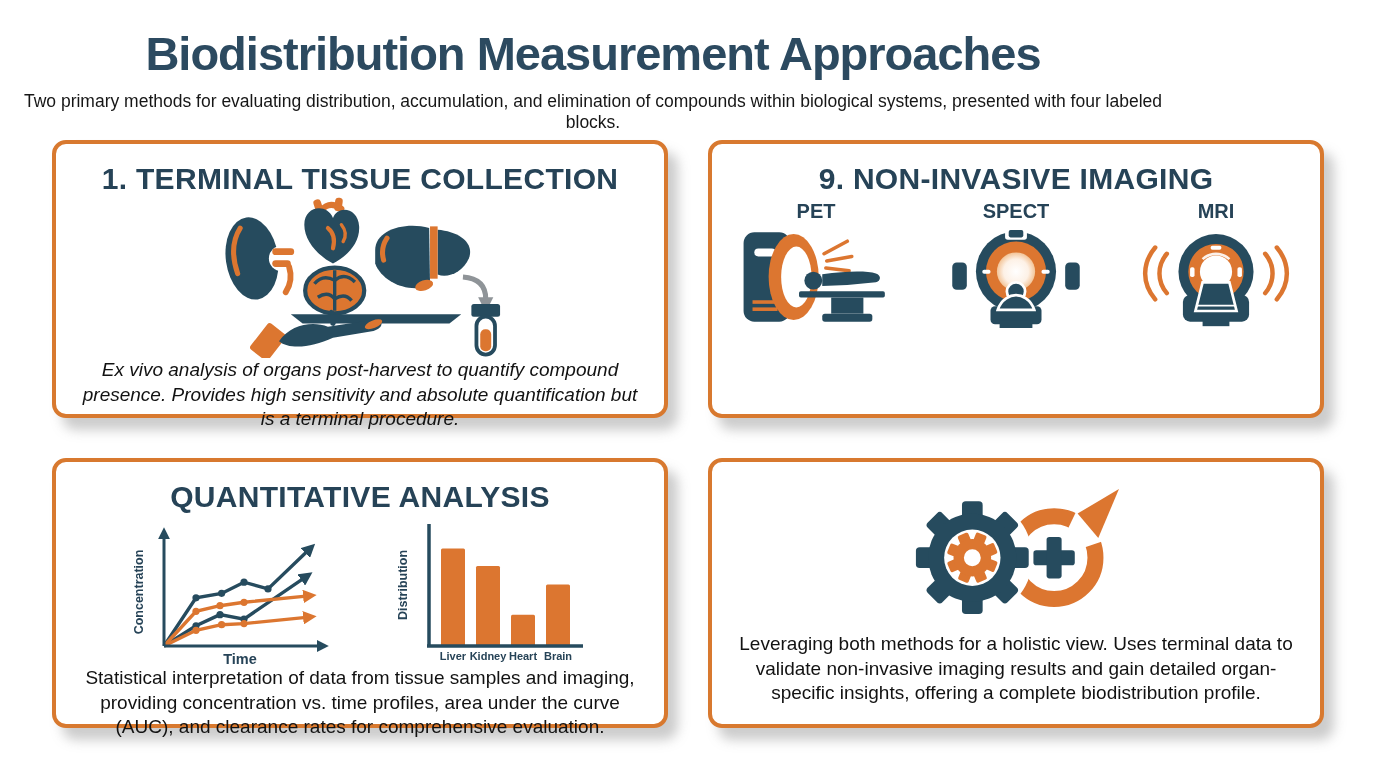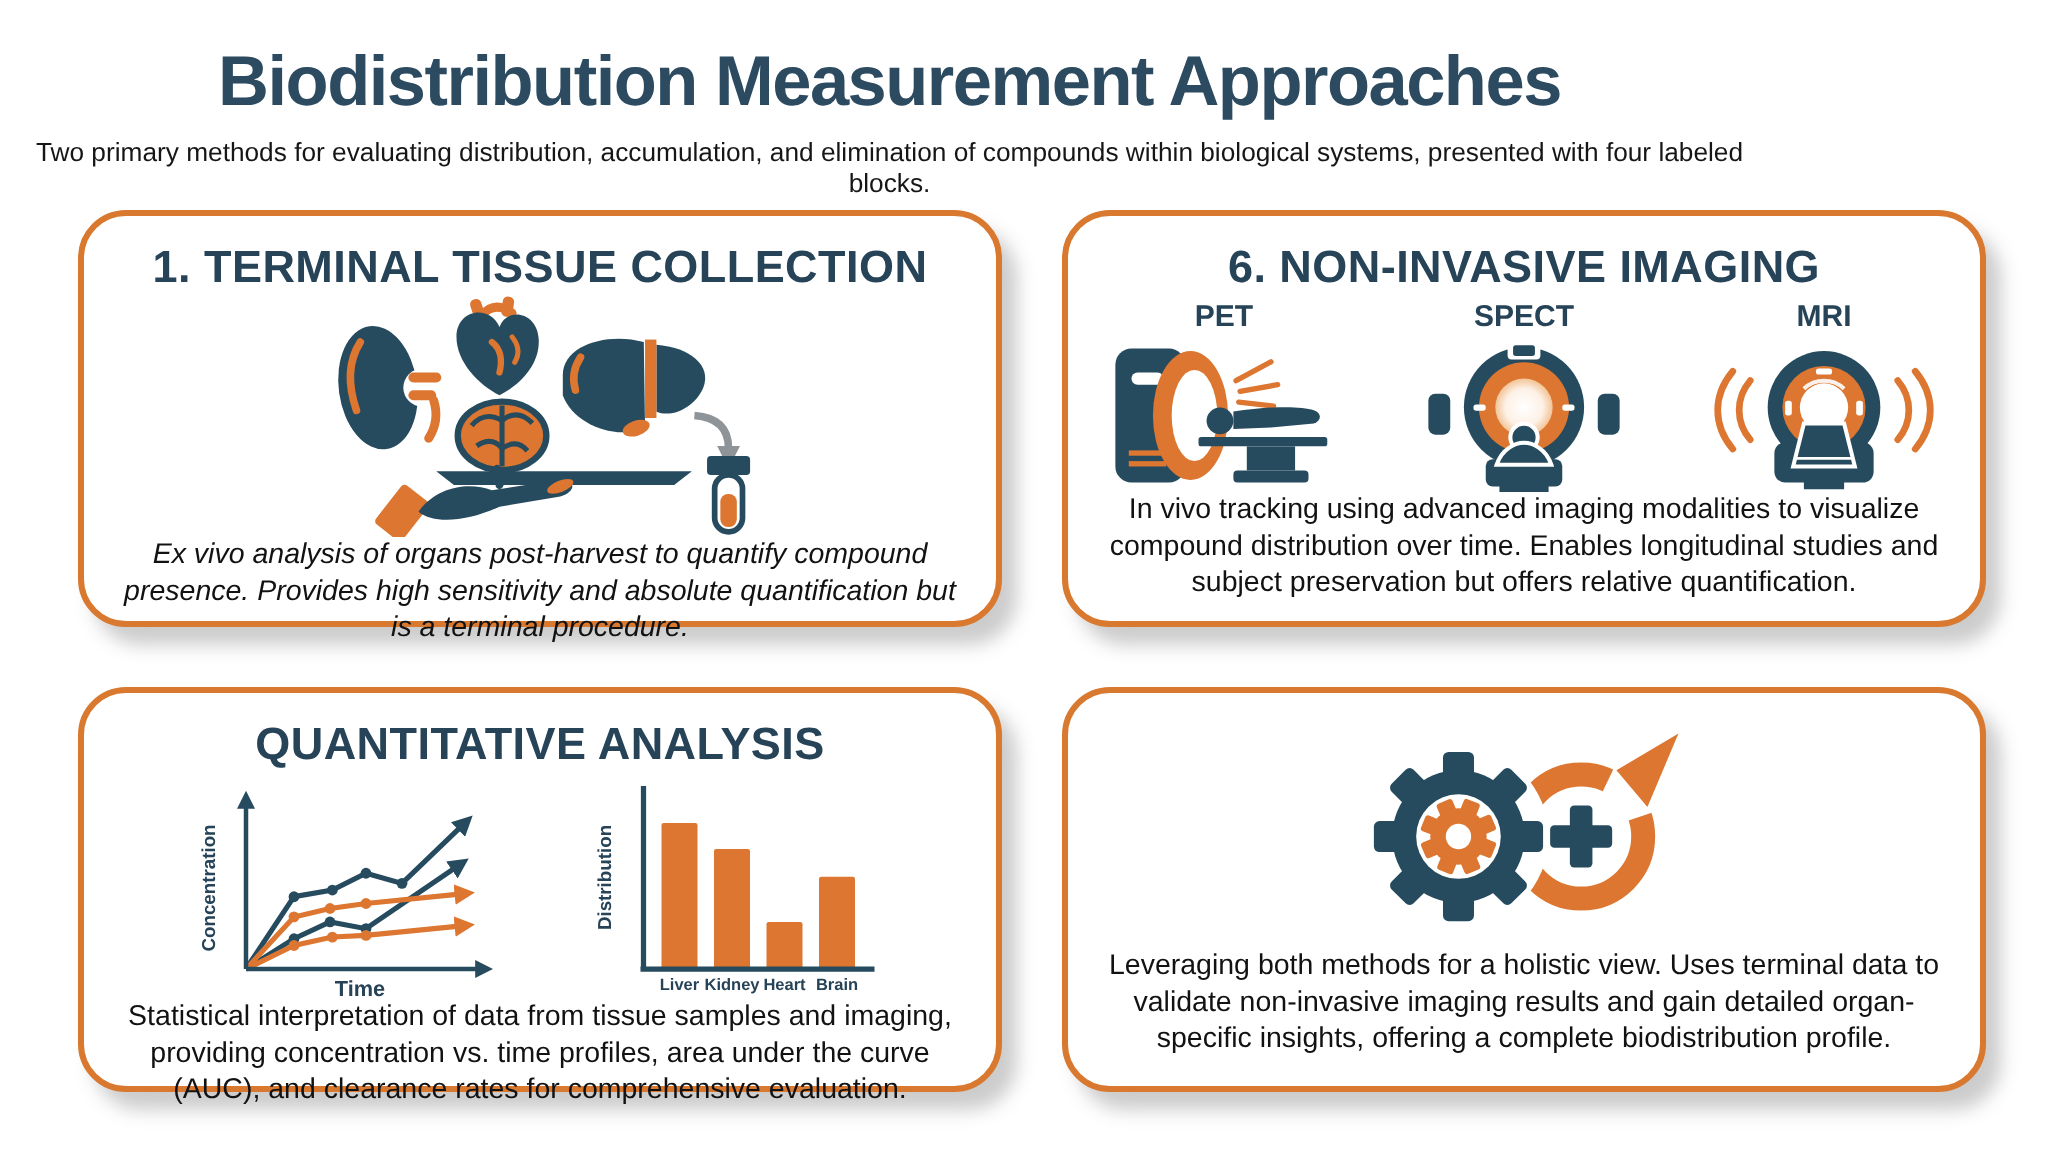--- a/index.html
+++ b/index.html
@@ -14,21 +14,21 @@
   }
   .subtitle{
     margin:10px auto 0 auto;font-size:17.5px;color:#161616;max-width:1260px;
   }
   .cards{
     position:absolute;left:52px;top:140px;width:1272px;height:588px;
     display:grid;grid-template-columns:1fr 1fr;grid-template-rows:278px 270px;
     column-gap:40px;row-gap:40px;
   }
   .card{
-    background:#ffffff;border:4px solid #d8792f;border-radius:32px;
+    background:#ffffff;border:4px solid #d8792f;border-radius:14px;
     box-shadow:10px 12px 12px rgba(120,120,120,0.38);
     display:flex;flex-direction:column;align-items:center;
     padding:12px 18px 14px 18px;box-sizing:border-box;
   }
   .card-title{
     font-size:30px;font-weight:bold;color:#264357;letter-spacing:.3px;
     margin-top:6px;text-align:center;
   }
   .card-desc{
     font-size:19px;color:#121212;text-align:center;line-height:1.3;
@@ -108,21 +108,21 @@
           <rect x="312" y="128" width="34" height="15" rx="3" fill="#264b5e"></rect>
           <rect x="318" y="143" width="22" height="45" rx="11" fill="#ffffff" stroke="#264b5e" stroke-width="4.5"></rect>
           <rect x="322.5" y="158" width="13" height="26" rx="6" fill="#dc7630"></rect>
         </g>
       </svg>
     </div>
     <div class="card-desc w600">Ex vivo analysis of organs post-harvest to quantify compound presence. Provides high sensitivity and absolute quantification but is a terminal procedure.</div>
   </div>
 
   <div class="card">
-    <div class="card-title">6. NON-INVASIVE IMAGING</div>
+    <div class="card-title">9. NON-INVASIVE IMAGING</div>
     <div class="modalities">
       <div class="modality">
         <div class="modality-label">PET</div>
         <svg width="152" height="102" viewBox="0 0 170 112">
           <rect x="4" y="6" width="52" height="100" rx="12" fill="#264b5e"></rect>
           <rect x="16" y="24" width="24" height="9" rx="4.5" fill="#ffffff"></rect>
           <rect x="14" y="82" width="28" height="4" fill="#dc7630"></rect>
           <rect x="14" y="90" width="28" height="4" fill="#dc7630"></rect>
           <ellipse cx="60" cy="56" rx="28" ry="48" fill="#dc7630"></ellipse>
           <ellipse cx="63" cy="56" rx="17" ry="34" fill="#ffffff"></ellipse>
@@ -175,21 +175,20 @@
           <rect x="79" y="21" width="12" height="4.5" rx="2" fill="#ffffff"></rect>
           <rect x="56" y="45" width="5" height="11" rx="2" fill="#ffffff"></rect>
           <rect x="109" y="45" width="5" height="11" rx="2" fill="#ffffff"></rect>
           <rect x="48" y="76" width="74" height="30" rx="8" fill="#264b5e"></rect>
           <path d="M62,94 L108,94 L100,62 L70,62 Z" fill="#264b5e" stroke="#ffffff" stroke-width="3"></path>
           <line x1="64" y1="88" x2="106" y2="88" stroke="#ffffff" stroke-width="2"></line>
           <rect x="70" y="98" width="30" height="13" fill="#264b5e"></rect>
         </svg>
       </div>
     </div>
-    <div class="card-desc w590">In vivo tracking using advanced imaging modalities to visualize compound distribution over time. Enables longitudinal studies and subject preservation but offers relative quantification.</div>
   </div>
 
   <div class="card">
     <div class="card-title">QUANTITATIVE ANALYSIS</div>
     <div class="charts-row">
       <svg width="215" height="152" viewBox="0 0 215 152">
         <defs>
           <marker id="ah-navy" viewBox="0 0 10 10" refX="6" refY="5" markerWidth="4" markerHeight="4" orient="auto">
             <path d="M0,0 L10,5 L0,10 Z" fill="#264b5e"></path>
           </marker>

